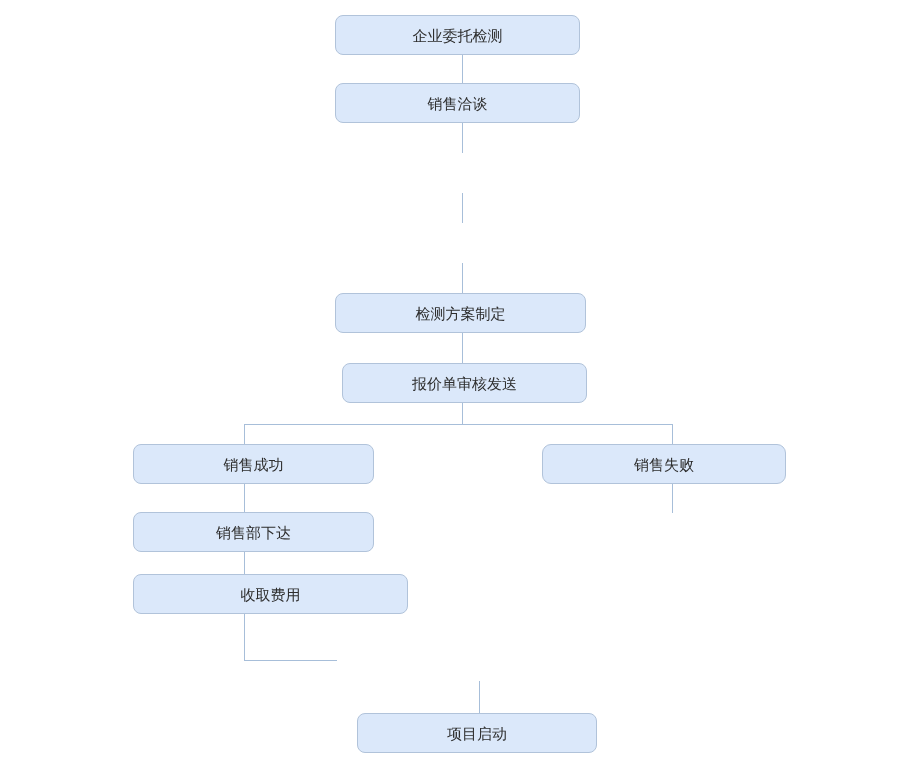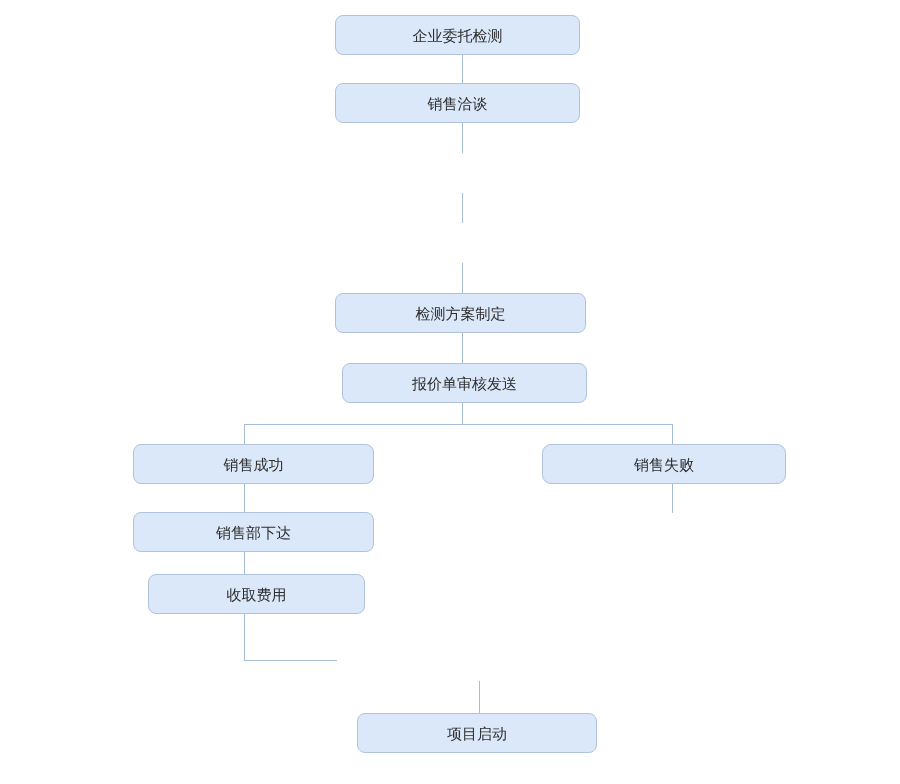--- a/index.html
+++ b/index.html
@@ -70,20 +70,20 @@
   </div>
   <div class="node" style="left:133px; top:444px; width:241px;">
     <span class="node-label">销售成功</span>
   </div>
   <div class="node" style="left:542px; top:444px; width:244px;border-radius:9px;">
     <span class="node-label">销售失败</span>
   </div>
   <div class="node" style="left:133px; top:512px; width:241px;">
     <span class="node-label">销售部下达</span>
   </div>
-  <div class="node" style="left:148px; top:574px; width:217px;">
+  <div class="node" style="left:133px; top:574px; width:275px;">
     <span class="node-label">收取费用</span>
   </div>
   <div class="node" style="left:357px; top:713px; width:240px;">
     <span class="node-label">项目启动</span>
   </div>
 
 </div>
 
 </body></html>

